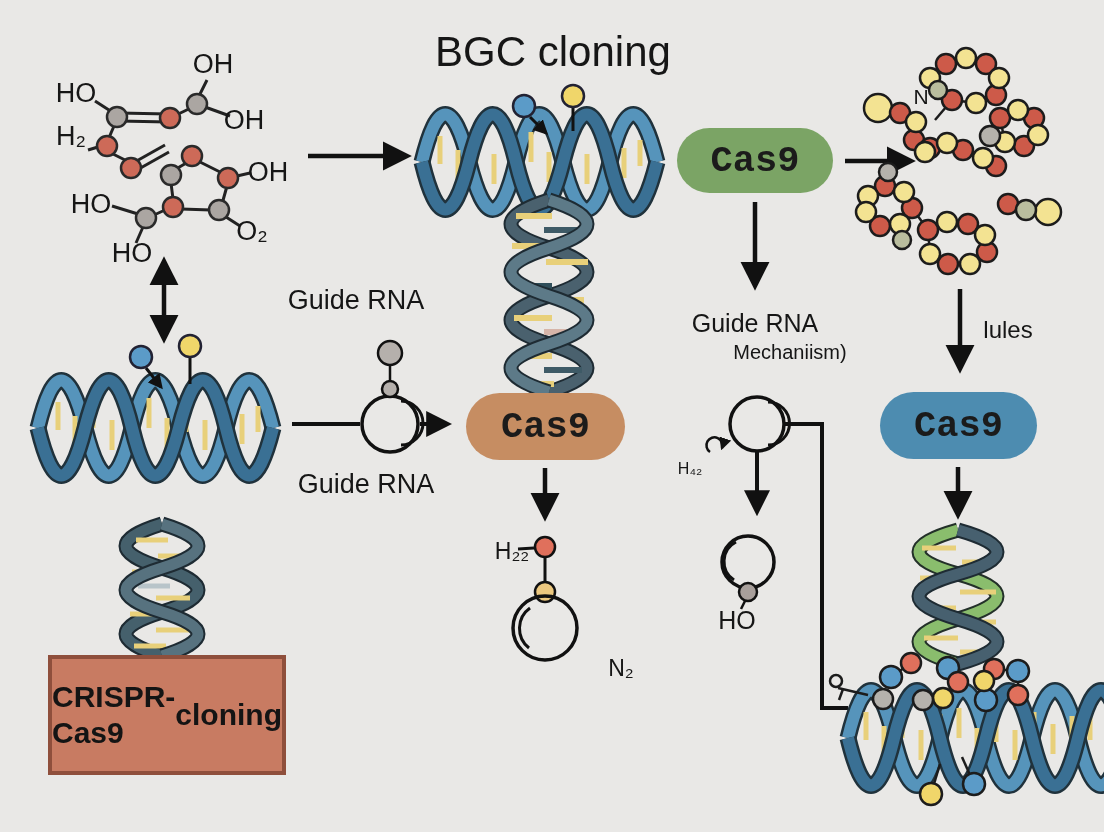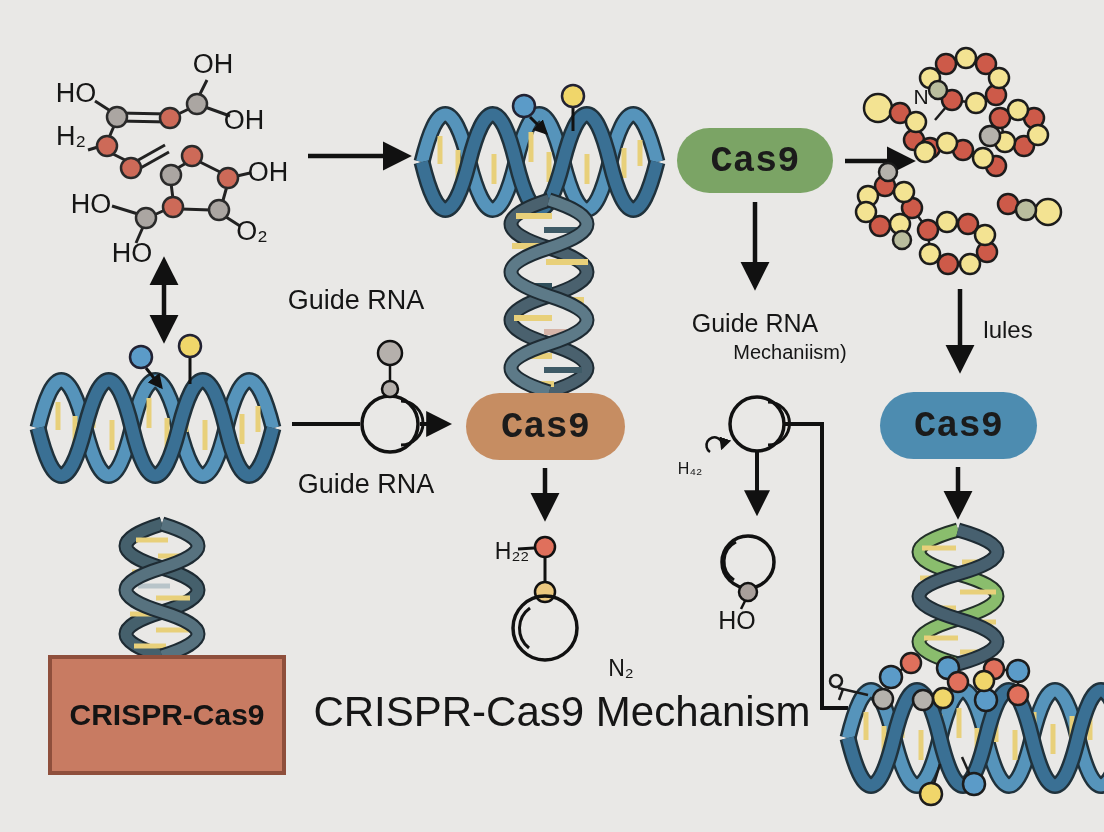--- a/index.html
+++ b/index.html
@@ -329,21 +329,21 @@
       <circle cx="1018" cy="695" r="10" fill="#e0705c"></circle>
       <circle cx="943" cy="698" r="10" fill="#f0d66a"></circle>
       <circle cx="984" cy="681" r="10" fill="#f0d66a"></circle>
       <circle cx="931" cy="794" r="11" fill="#f0d66a"></circle>
       <circle cx="883" cy="699" r="10" fill="#b5b2ac"></circle>
       <circle cx="923" cy="700" r="10" fill="#b5b2ac"></circle>
     </g>
   </g>
 </svg>
 
-<div class="lbl" style="left:562px;top:712px;font-size:42px;">CRISPR-Cas9 Mechanism</div>
+<div class="lbl" style="left:553px;top:52px;font-size:42px;">BGC cloning</div>
 
 <div class="lbl" style="left:356px;top:300px;font-size:27px;">Guide RNA</div>
 <div class="lbl" style="left:366px;top:484px;font-size:27px;">Guide RNA</div>
 <div class="lbl" style="left:755px;top:323px;font-size:25px;">Guide RNA</div>
 <div class="lbl" style="left:755px;top:352px;font-size:20px;margin-left:35px;">Mechaniism)</div>
 <div class="lbl" style="left:1008px;top:330px;font-size:24px;">lules</div>
 <div class="lbl" style="left:921px;top:97px;font-size:21px;">N</div>
 <div class="lbl" style="left:496px;top:551px;font-size:23px;margin-left:16px;">H₂₂</div>
 <div class="lbl" style="left:621px;top:668px;font-size:23px;">N₂</div>
 <div class="lbl" style="left:690px;top:469px;font-size:16px;">H₄₂</div>
@@ -357,15 +357,16 @@
 <div class="lbl" style="left:252px;top:231px;font-size:27px;">O₂</div>
 <div class="lbl" style="left:91px;top:204px;font-size:27px;">HO</div>
 <div class="lbl" style="left:132px;top:253px;font-size:27px;">HO</div>
 
 <div class="pill pill-green">Cas9</div>
 <div class="pill pill-orange">Cas9</div>
 <div class="pill pill-blue">Cas9</div>
 
 <div class="cbox">
   <span>CRISPR-Cas9</span>
+  <span>cloning</span>
 </div>
 
 </div>
 
 </body></html>

